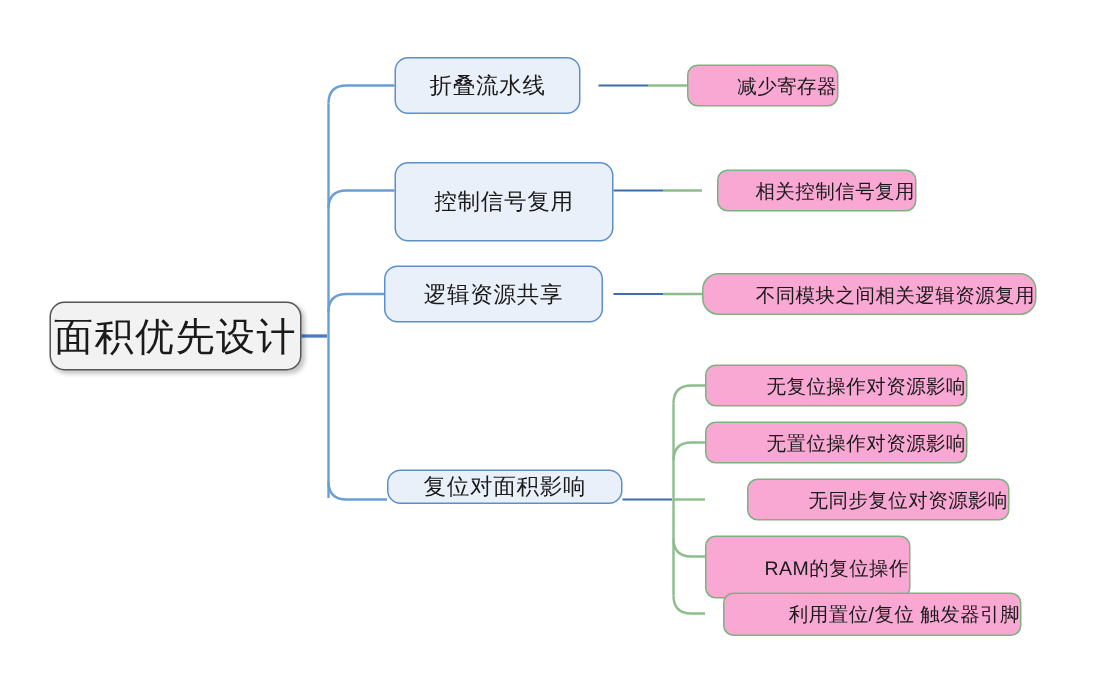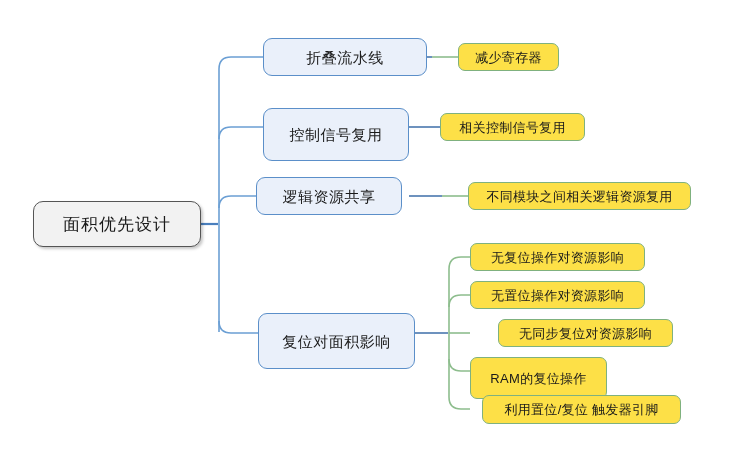--- a/index.html
+++ b/index.html
@@ -36,39 +36,40 @@
     align-items: center;
     justify-content: center;
     white-space: nowrap;
     line-height: 1;
   }
   .node-root {
     border: 1.6px solid #555555;
     background: #f2f2f2;
     border-radius: 10px;
     color: #1a1a1a;
-    font-size: 17px;
+    font-size: 26px;
     box-shadow: 2px 2px 3px rgba(0,0,0,0.22);
     letter-spacing: 1px;
   }
   .node-branch {
     border: 1.3px solid #5b8fc9;
     background: #eaf0fa;
     border-radius: 9px;
     color: #1a1a1a;
     font-size: 15px;
     letter-spacing: 0.5px;
   }
   .node-leaf {
     border: 1.1px solid #7fb17f;
-    background: #fde047;
+    background: #f9a8d4;
     border-radius: 7px;
     color: #1a1a1a;
     font-size: 13px;
     letter-spacing: 0.3px;
+    justify-content: flex-end;
   }
 </style>
 </head>
 <body>
 
 <div id="canvas">
 
   <svg id="edges" viewBox="0 0 734 457" xmlns="http://www.w3.org/2000/svg">
 
     <path d="M 201 224 L 218 224" fill="none" stroke="#4a7fbd" stroke-width="2.2"></path>
@@ -100,42 +101,42 @@
     <path d="M 449 307 Q 449 295 461 295 L 470 295" fill="none" stroke="#8dbd8d" stroke-width="1.6"></path>
     <path d="M 449 333 L 470 333" fill="none" stroke="#8dbd8d" stroke-width="1.6"></path>
     <path d="M 449 359 Q 449 371 461 371 L 470 371" fill="none" stroke="#8dbd8d" stroke-width="1.6"></path>
     <path d="M 449 397 Q 449 409 461 409 L 470 409" fill="none" stroke="#8dbd8d" stroke-width="1.6"></path>
   </svg>
 
   <div class="node node-root" style="left:33px; top:201px; width:168px; height:46px;">
     <span>面积优先设计</span>
   </div>
 
-  <div class="node node-branch" style="left:263px; top:38px; width:164px; height:38px;text-align:right;">
+  <div class="node node-branch" style="left:263px; top:38px; width:124px; height:38px;text-align:right;">
     <span>折叠流水线</span>
   </div>
   <div class="node node-leaf" style="left:458px; top:43px; width:101px; height:28px;">
     <span>减少寄存器</span>
   </div>
 
   <div class="node node-branch" style="left:263px; top:108px; width:146px; height:53px;">
     <span>控制信号复用</span>
   </div>
-  <div class="node node-leaf" style="left:440px; top:113px; width:145px; height:28px;">
+  <div class="node node-leaf" style="left:478px; top:113px; width:133px; height:28px;">
     <span>相关控制信号复用</span>
   </div>
 
   <div class="node node-branch" style="left:256px; top:177px; width:146px; height:38px;">
     <span>逻辑资源共享</span>
   </div>
-  <div class="node node-leaf" style="left:468px; top:182px; width:223px; height:28px;">
+  <div class="node node-leaf" style="left:468px; top:182px; width:223px; height:28px;border-radius:11px;">
     <span>不同模块之间相关逻辑资源复用</span>
   </div>
 
-  <div class="node node-branch" style="left:258px; top:313px; width:157px; height:56px;">
+  <div class="node node-branch" style="left:258px; top:313px; width:157px; height:23px;">
     <span>复位对面积影响</span>
   </div>
   <div class="node node-leaf" style="left:470px; top:243px; width:175px; height:28px;">
     <span>无复位操作对资源影响</span>
   </div>
   <div class="node node-leaf" style="left:470px; top:281px; width:175px; height:28px;">
     <span>无置位操作对资源影响</span>
   </div>
   <div class="node node-leaf" style="left:470px; top:319px; width:175px; height:28px;margin-left:28px;">
     <span>无同步复位对资源影响</span>

